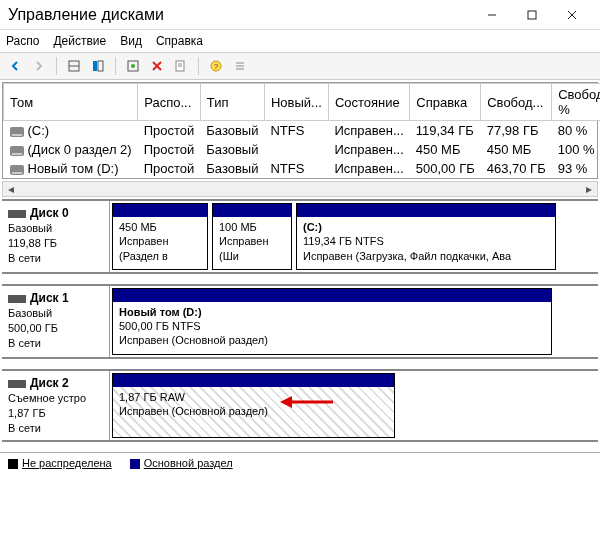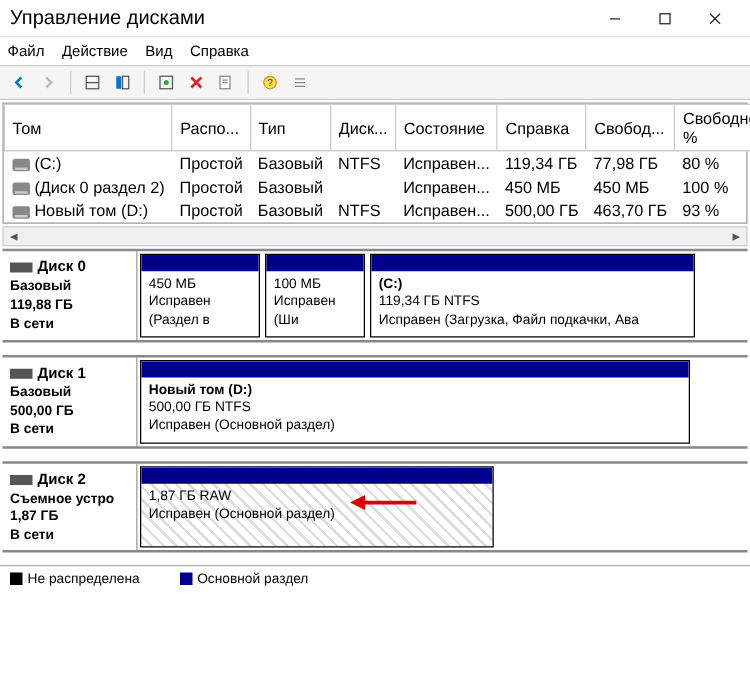--- a/index.html
+++ b/index.html
@@ -16,29 +16,29 @@
 .grid-wrap { border: 1px solid #999; margin: 2px; }
 table.vol { width: 100%; border-collapse: collapse; font-size: 13px; }
 table.vol th { background: #fff; border: 1px solid #ccc; text-align: left; padding: 3px 6px; font-weight: normal; }
 table.vol td { padding: 2px 6px; white-space: nowrap; }
 .disk-icon { display:inline-block; width:14px; height:10px; background:#888; border-radius:2px; margin-right:4px; vertical-align:middle; position:relative; }
 .disk-icon::after{content:'';position:absolute;left:2px;right:2px;bottom:1px;height:2px;background:#ccc;}
 .hscroll { height: 16px; background: #f0f0f0; border: 1px solid #ccc; margin: 2px; display:flex; justify-content:space-between; align-items:center; }
 .hscroll .ar { width:16px; height:14px; display:flex;align-items:center;justify-content:center;color:#555; }
 .diagram { margin: 2px; }
 .disk-row { display: flex; border-top: 2px solid #888; border-bottom: 2px solid #888; margin-bottom: 10px; background:#fff; }
-.disk-info { width: 108px; border-right: 1px solid #999; padding: 4px 6px; font-size: 11px; line-height: 1.35; font-weight: bold; }
+.disk-info { width: 108px; border-right: 1px solid #999; padding: 4px 6px; font-size: 11px; line-height: 1.35; }
 .disk-info b { font-size: 12px; }
 .slug { display:inline-block;width:18px;height:8px;background:#555;margin-right:4px;vertical-align:middle;}
 .parts { flex: 1; display:flex; gap:4px; padding:2px; }
 .part { border: 1px solid #000; position: relative; font-size: 11px; line-height: 1.3; padding: 16px 6px 6px 6px; overflow:hidden; background:#fff; }
 .part .cap { position: absolute; top:0; left:0; right:0; height: 13px; background: #00008b; }
 .part.hatched { background: repeating-linear-gradient(45deg, #fff, #fff 5px, #ddd 5px, #ddd 7px); }
 .arrow { position:absolute; left:165px; top:18px; pointer-events:none;}
-.legend { border-top: 1px solid #aaa; padding: 4px 8px; font-size: 11px; display:flex; gap:32px; }
+.legend { border-top: 1px solid #aaa; padding: 4px 8px; font-size: 11px; display:flex; gap:18px;text-decoration:underline; }
 .lg-sw { display:inline-block; width:10px; height:10px; vertical-align:middle; margin-right:4px;}
 </style>
 </head>
 <body>
 
 <div class="titlebar">
   <span class="title">Управление дисками</span>
   <div class="winbtn">
       <svg width="10" height="10">
         <line x1="1" y1="5" x2="9" y2="5"></line>
@@ -51,21 +51,21 @@
     </div>
   <div class="winbtn">
       <svg width="10" height="10">
         <line x1="1" y1="1" x2="9" y2="9"></line>
         <line x1="9" y1="1" x2="1" y2="9"></line>
       </svg>
     </div>
 </div>
 
 <div class="menubar">
-  <span>Файл</span>
+  <span>Распо</span>
   <span>Действие</span>
   <span>Вид</span>
   <span>Справка</span>
 </div>
 
 <div class="toolbar">
   <div class="tbtn">
       <svg width="14" height="14">
         <polyline points="9,3 5,7 9,11" fill="none" stroke="#07c" stroke-width="2"></polyline>
       </svg>
@@ -124,21 +124,21 @@
     </div>
 </div>
 
 <div class="grid-wrap">
 <table class="vol">
 <thead>
         <tr>
   <th style="width:118px">Том</th>
   <th style="width:58px">Распо...</th>
   <th style="width:62px">Тип</th>
-  <th style="width:48px">Диск...</th>
+  <th style="width:48px">Новый...</th>
   <th style="width:72px">Состояние</th>
   <th style="width:64px">Справка</th>
   <th style="width:62px">Свобод...</th>
   <th>Свободно %</th>
 </tr>
       </thead>
 <tbody id="vol-body">
         <tr class="row">
           <td><span class="disk-icon"></span>(C:)</td>
           <td>Простой</td>

